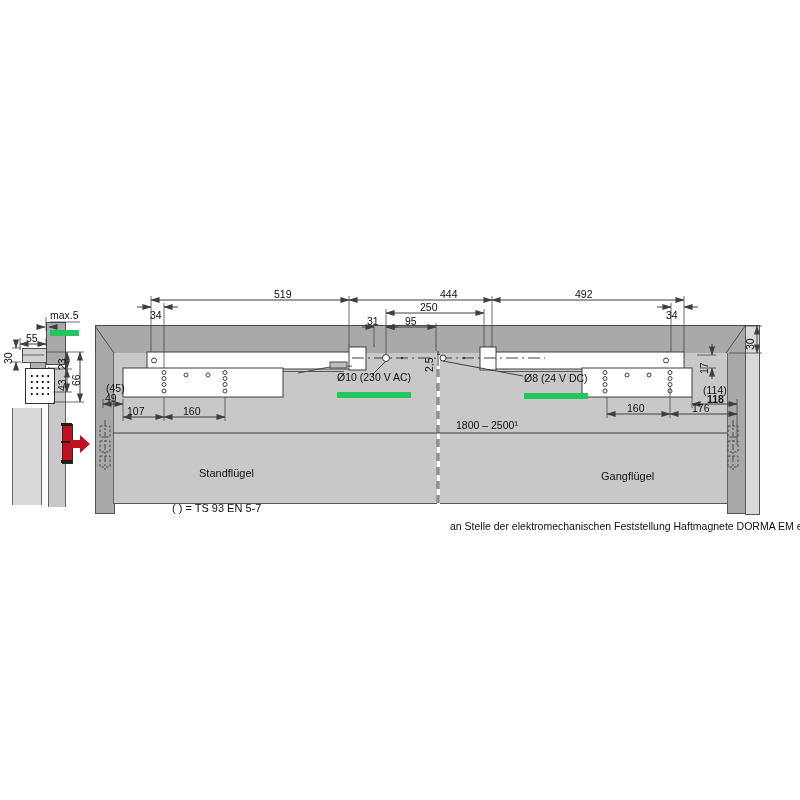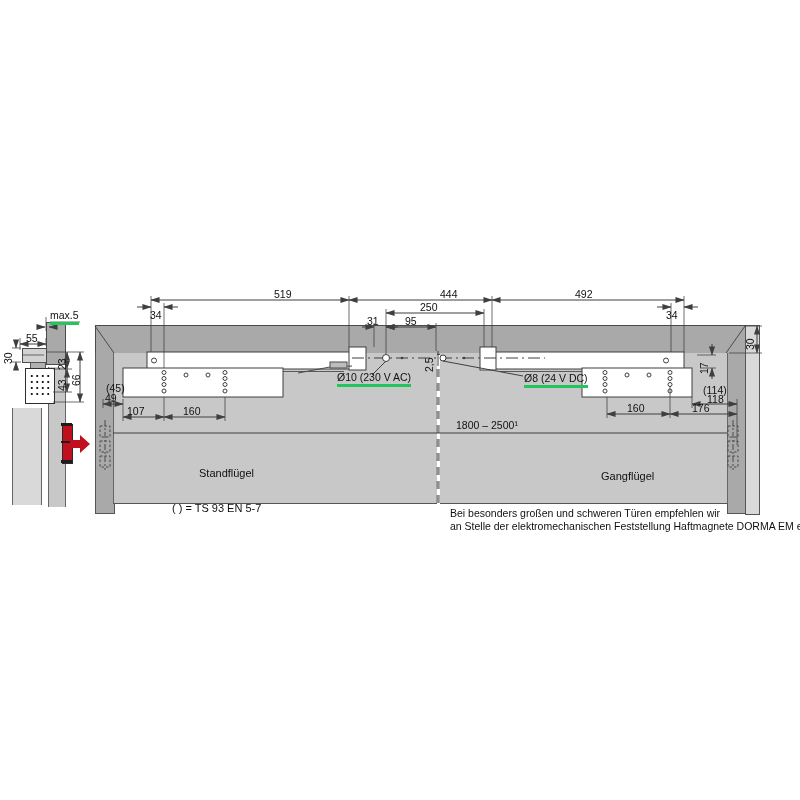--- a/index.html
+++ b/index.html
@@ -14,21 +14,21 @@
   .bordered{border:1px solid #4a4a4a;}
   .b-lrb{border-left:1px solid #555;border-right:1px solid #555;border-bottom:1px solid #555;}
   .b-lr{border-left:1px solid #666;border-right:1px solid #666;}
   .b-b{border-bottom:1px solid #555;}
   
   .d{position:absolute;font-size:10.5px;line-height:12px;white-space:nowrap;color:#101010;}
   .lbl{position:absolute;font-size:11px;line-height:13px;white-space:nowrap;color:#101010;}
   .rv{position:absolute;writing-mode:vertical-rl;transform:rotate(180deg);
       font-size:10.5px;line-height:12px;white-space:nowrap;color:#101010;}
   .title{position:absolute;left:5px;top:257px;font-size:15px;color:#0d0d0d;white-space:nowrap;}
-  .underl{border-bottom:3px solid #22c55e;padding-bottom:1px;}
+  .underl{border-bottom:6px solid #22c55e;padding-bottom:9px;}
   
   .grille{position:absolute;background-image:radial-gradient(circle,#1c1c1c 1.1px,transparent 1.3px);
           background-size:5.5px 6px;background-position:1px 1px;}
   
   .magnet{position:absolute;background:#c01020;border:1px solid #2a2a2a;}
   .magcap{position:absolute;background:#1d1d1d;}
   .arrow-shaft{position:absolute;background:#c01020;}
   .arrow-head{position:absolute;width:0;height:0;border-top:9px solid transparent;
               border-bottom:9px solid transparent;border-left:10px solid #c01020;}
   svg{position:absolute;left:0;top:0;}
@@ -222,34 +222,33 @@
 
   <div class="d underl" style="left:337px;top:371px;">Ø10 (230 V AC)</div>
   <div class="d underl" style="left:524px;top:372px;">Ø8 (24 V DC)</div>
 
   <div class="d" style="left:106px;top:382px;">(45)</div>
   <div class="d" style="left:105px;top:392px;">49</div>
   <div class="d" style="left:127px;top:405px;">107</div>
   <div class="d" style="left:183px;top:405px;">160</div>
 
   <div class="d" style="left:703px;top:384px;">(114)</div>
-  <div class="d" style="left:707px;top:393px;">118</div>
+  <div class="d" style="left:707px;top:393px;font-weight:bold;">118</div>
   <div class="d" style="left:627px;top:402px;">160</div>
   <div class="d" style="left:692px;top:402px;">176</div>
   <div class="rv" style="left:698px;top:356px;height:18px;">17</div>
   <div class="rv" style="left:744px;top:328px;height:22px;">30</div>
 
   <div class="d underl" style="left:50px;top:309px;">max.5</div>
   <div class="d" style="left:26px;top:332px;">55</div>
   <div class="rv" style="left:2px;top:346px;height:18px;">30</div>
   <div class="rv" style="left:56px;top:352px;height:18px;">23</div>
   <div class="rv" style="left:56px;top:371px;height:20px;">43</div>
   <div class="rv" style="left:70px;top:366px;height:20px;">66</div>
 
   <div class="d" style="left:456px;top:419px;">1800 – 2500¹</div>
   <div class="lbl" style="left:176px;top:467px;margin-left:23px;">Standflügel</div>
   <div class="lbl" style="left:172px;top:493px;margin-top:9px;">( ) = TS 93 EN 5-7</div>
   <div class="lbl" style="left:554px;top:470px;margin-left:47px;">Gangflügel</div>
 
-  <div class="d" style="left:450px;top:507px;">Bei besonders großen und schweren Türen empfehlen wir</div>
   <div class="d" style="left:450px;top:520px;">an Stelle der elektromechanischen Feststellung Haftmagnete DORMA EM einzusetzen.</div>
 
 </div>
 
 </body></html>

